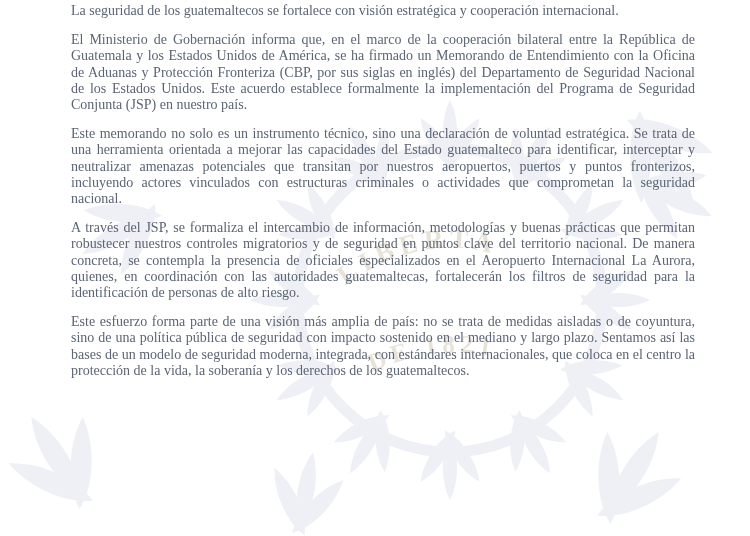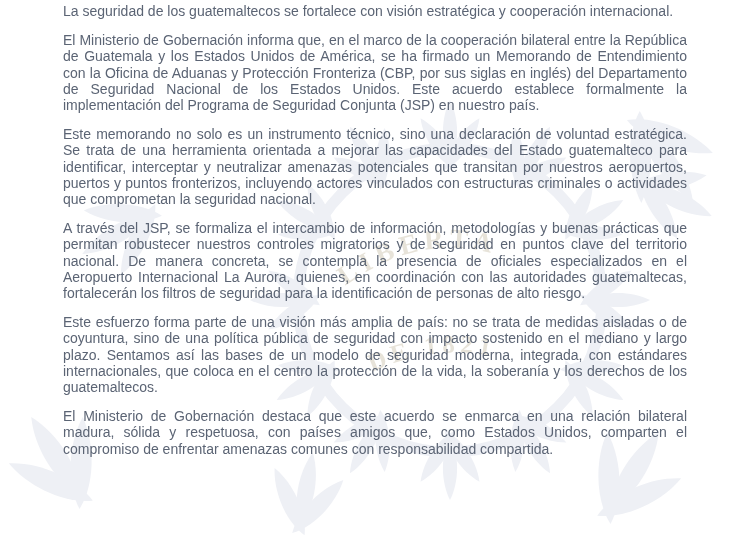--- a/index.html
+++ b/index.html
@@ -20,24 +20,25 @@
     left: 0; top: 0;
     width: 750px; height: 536px;
     z-index: 0;
     pointer-events: none;
   }
   .wm-leaves { fill: var(--watermark-leaf, #eef0f5); }
   .wm-ring   { stroke: var(--watermark-leaf, #eef0f5); }
   .wm-text   { fill: var(--watermark-text, #e7e3d9); font-family: "Liberation Serif", serif; font-weight: bold; }
   .content {
     position: absolute;
-    left: 63px;
+    left: 71px;
     top: 3px;
     width: 624px;
     z-index: 1;
+    font-family: Liberation Serif, serif;
   }
   .content p {
     margin: 0 0 13px 0;
     font-size: 14px;
     line-height: 16.2px;
     color: var(--body-text, #5b6474);
     text-align: justify;
   }
 </style>
 </head>
@@ -91,16 +92,15 @@
       <textPath href="#yearArc">DE 1821</textPath>
     </text>
   </svg>
 
   <div class="content">
     <p>La seguridad de los guatemaltecos se fortalece con visión estratégica y cooperación internacional.</p>
     <p>El Ministerio de Gobernación informa que, en el marco de la cooperación bilateral entre la República de Guatemala y los Estados Unidos de América, se ha firmado un Memorando de Entendimiento con la Oficina de Aduanas y Protección Fronteriza (CBP, por sus siglas en inglés) del Departamento de Seguridad Nacional de los Estados Unidos. Este acuerdo establece formalmente la implementación del Programa de Seguridad Conjunta (JSP) en nuestro país.</p>
     <p>Este memorando no solo es un instrumento técnico, sino una declaración de voluntad estratégica. Se trata de una herramienta orientada a mejorar las capacidades del Estado guatemalteco para identificar, interceptar y neutralizar amenazas potenciales que transitan por nuestros aeropuertos, puertos y puntos fronterizos, incluyendo actores vinculados con estructuras criminales o actividades que comprometan la seguridad nacional.</p>
     <p>A través del JSP, se formaliza el intercambio de información, metodologías y buenas prácticas que permitan robustecer nuestros controles migratorios y de seguridad en puntos clave del territorio nacional. De manera concreta, se contempla la presencia de oficiales especializados en el Aeropuerto Internacional La Aurora, quienes, en coordinación con las autoridades guatemaltecas, fortalecerán los filtros de seguridad para la identificación de personas de alto riesgo.</p>
     <p>Este esfuerzo forma parte de una visión más amplia de país: no se trata de medidas aisladas o de coyuntura, sino de una política pública de seguridad con impacto sostenido en el mediano y largo plazo. Sentamos así las bases de un modelo de seguridad moderna, integrada, con estándares internacionales, que coloca en el centro la protección de la vida, la soberanía y los derechos de los guatemaltecos.</p>
-    <p>El Ministerio de Gobernación destaca que este acuerdo se enmarca en una relación bilateral madura, sólida y respetuosa, con países amigos que, como Estados Unidos, comparten el compromiso de enfrentar amenazas comunes con responsabilidad compartida.</p>
   </div>
 
 </div>
 
 </body></html>

